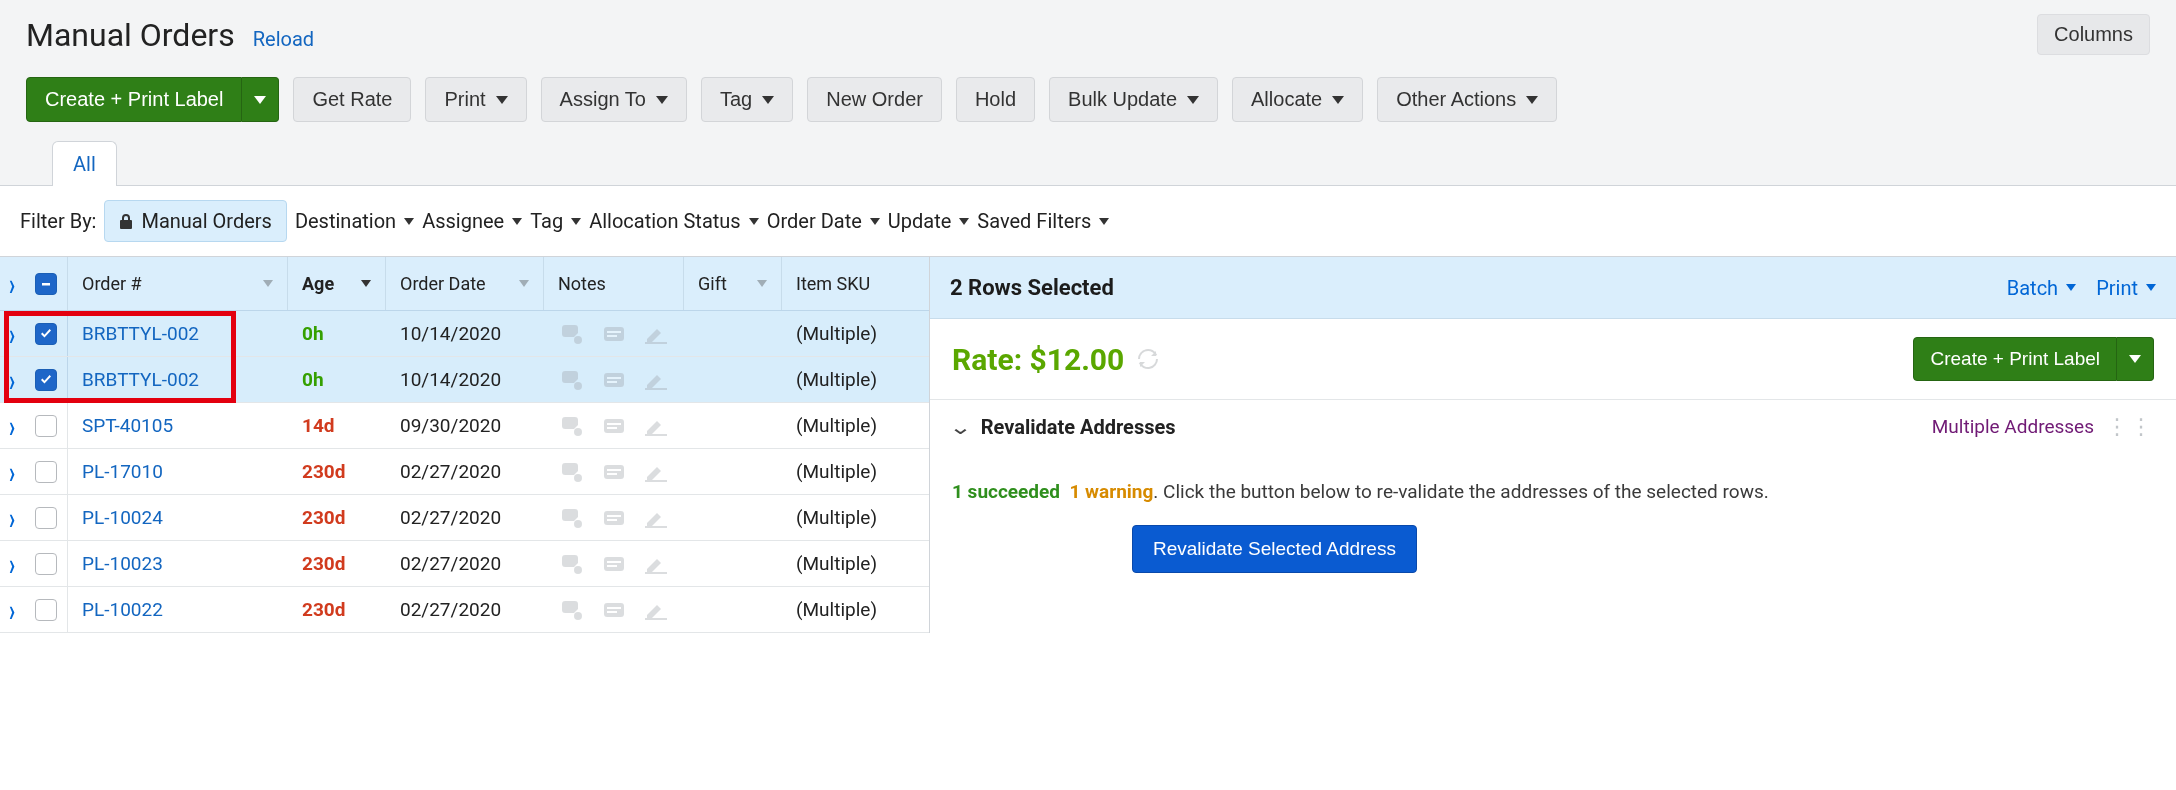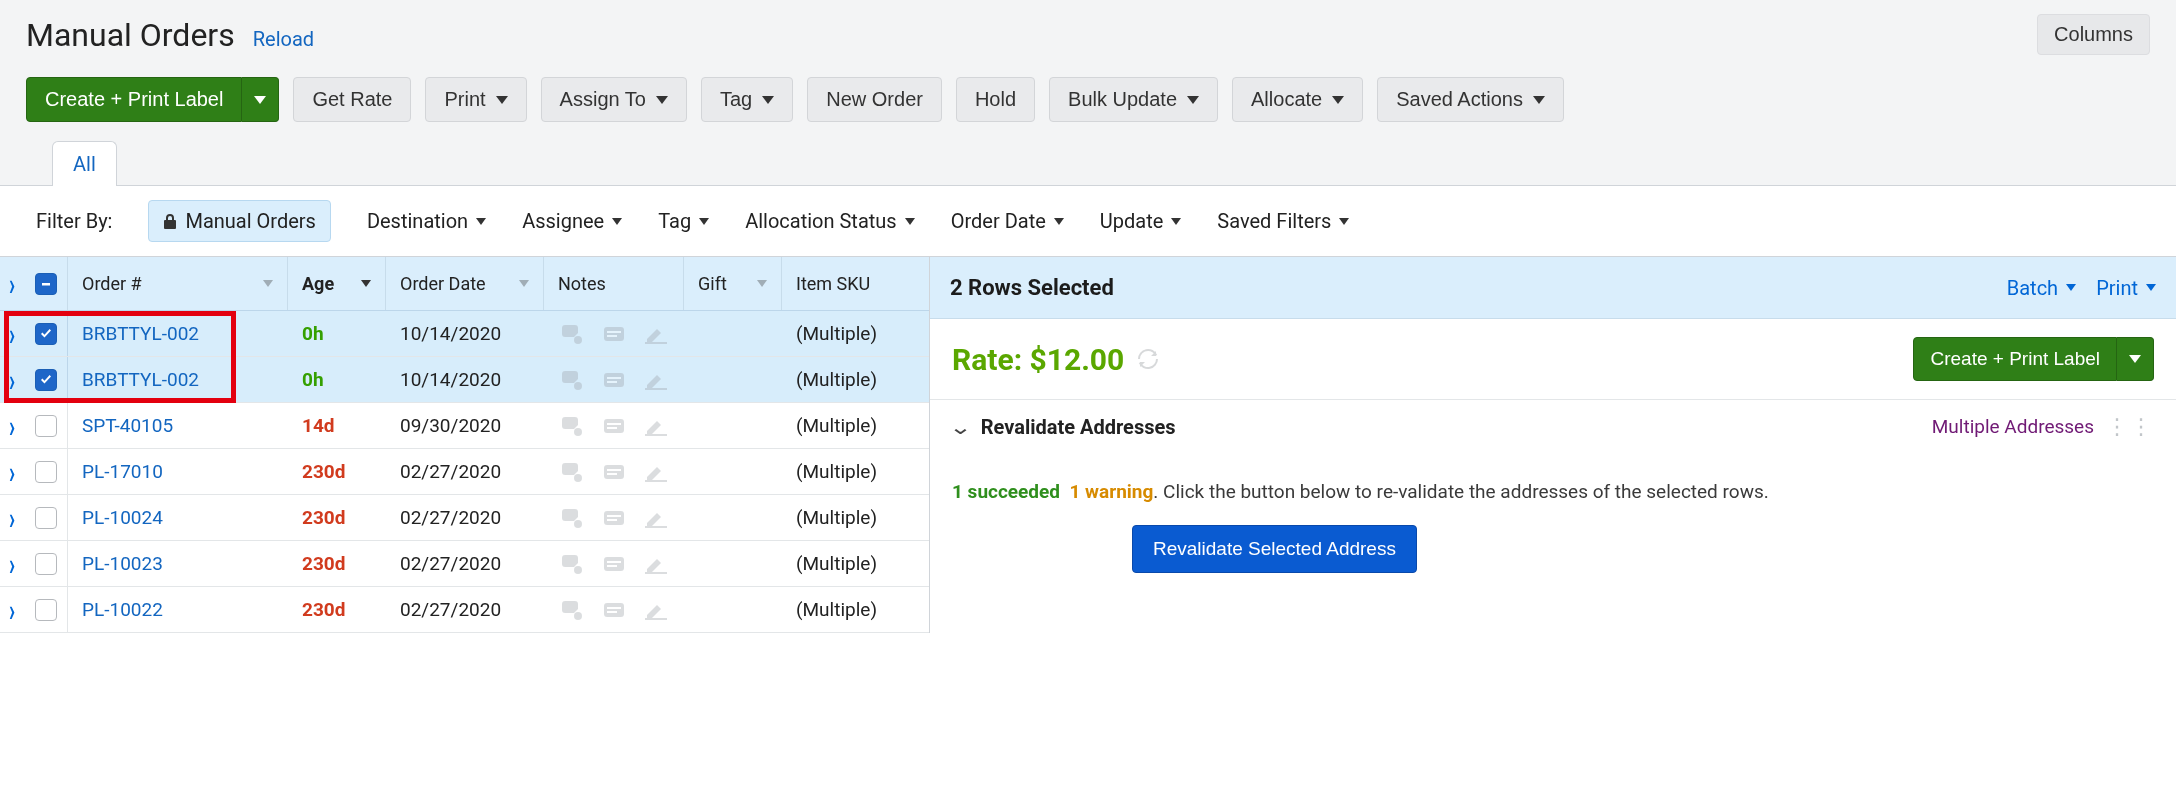--- a/index.html
+++ b/index.html
@@ -63,21 +63,21 @@
   
   
   .tabsrow{display:flex;align-items:flex-start;padding-left:26px;margin-top:4px}
   .tab{
     background:#fff;border:1px solid var(--border);border-bottom:none;border-radius:6px 6px 0 0;
     padding:10px 20px;font-size:20px;color:var(--link);cursor:pointer;position:relative;top:1px;
   }
   
   
   .filterbar{
-    display:flex;align-items:center;gap:36px;padding:14px 36px;border-bottom:1px solid var(--border);
+    display:flex;align-items:center;gap:8px;padding:14px 20px;border-bottom:1px solid var(--border);
     background:#fff;
   }
   .filterlabel{color:#222;font-size:20px}
   .chip{
     display:inline-flex;align-items:center;gap:8px;background:var(--header-bg);
     border:1px solid #b7d8f0;border-radius:4px;padding:8px 14px;font-size:20px;color:#222;cursor:pointer;
   }
   .lock-icon svg{width:14px;height:16px;display:block}
   .fsel{display:inline-flex;align-items:center;gap:8px;font-size:20px;color:#222;cursor:pointer}
   .spacer{flex:1}
@@ -193,21 +193,21 @@
     <button class="btn">Hold</button>
     <button class="btn">
           <span>Bulk Update</span>
           <span class="caret"></span>
         </button>
     <button class="btn">
           <span>Allocate</span>
           <span class="caret"></span>
         </button>
     <button class="btn">
-          <span>Saved Actions</span>
+          <span>Other Actions</span>
           <span class="caret"></span>
         </button>
   </div>
 
   <div class="tabsrow">
     <div class="tab">All</div>
   </div>
 </div>
 
 <div class="filterbar">

